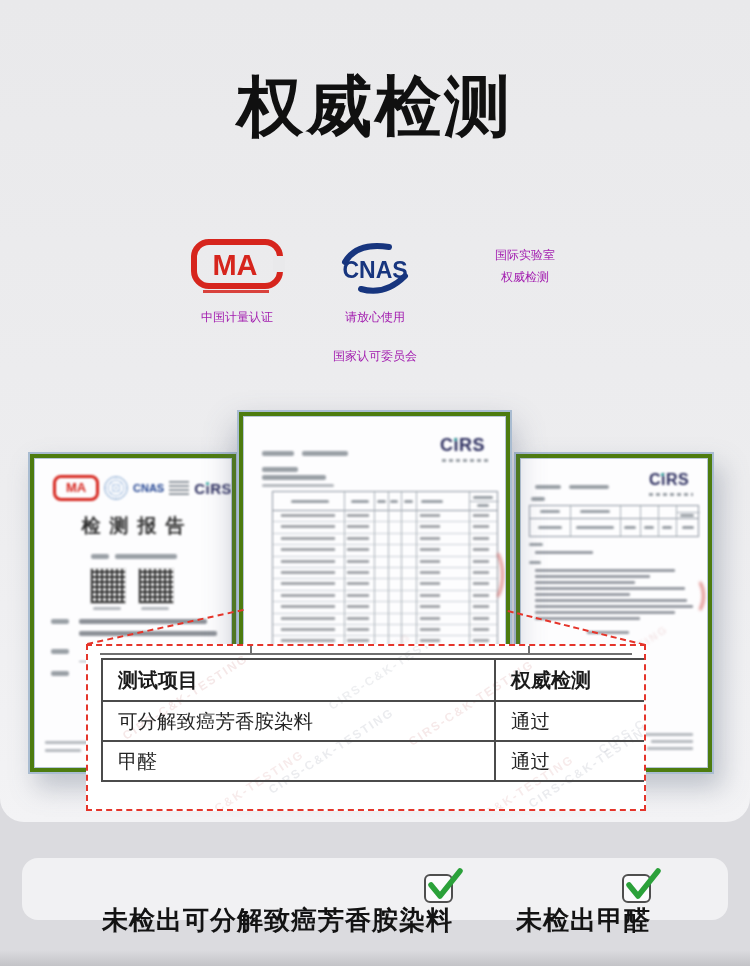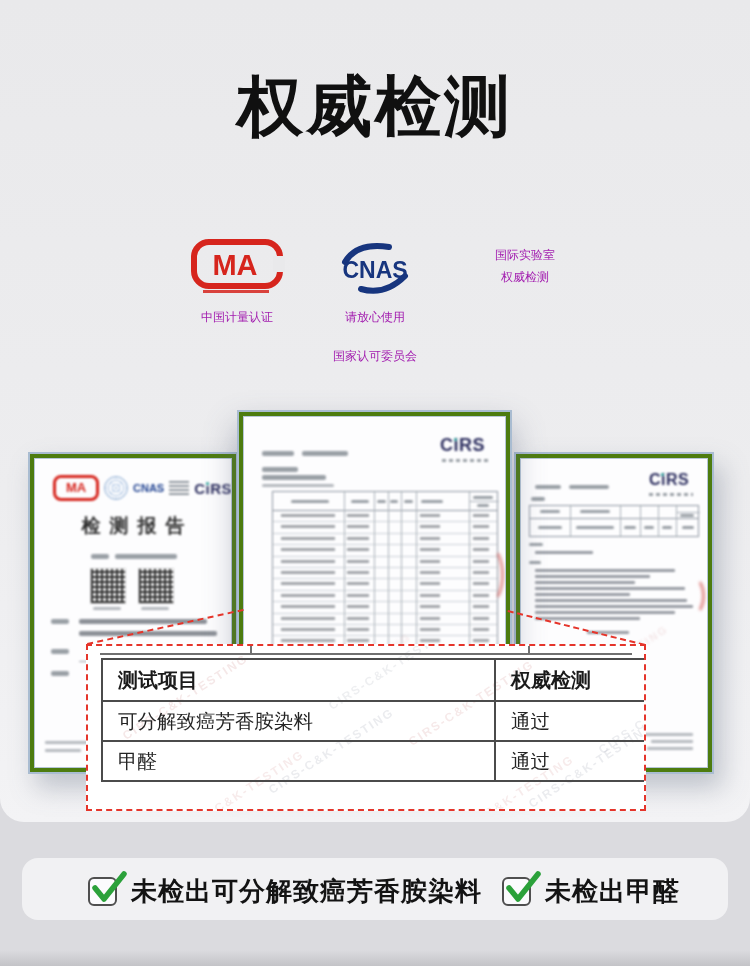--- a/index.html
+++ b/index.html
@@ -67,21 +67,21 @@
   .mcell1{width:393px;border-right:2px solid #4b4b4b;display:flex;align-items:center;padding-left:15px;
       font-size:19.5px;color:#242424;}
   .mcell2{flex:1;display:flex;align-items:center;padding-left:15px;font-size:19.5px;color:#242424;}
   .mhead{font-weight:700;font-size:20px;color:#1a1a1a;}
   .strip-h{position:absolute;left:12px;top:7px;width:532px;height:2px;background:#707070;}
   .strip-v{position:absolute;top:0;width:2px;height:9px;background:#707070;}
 
   
   .check-card{position:absolute;left:22px;top:858px;width:706px;height:62px;border-radius:16px;
       background:#f1f1f3;z-index:3;}
-  .check-item{position:absolute;top:874px;display:flex;align-items:center;z-index:4;}
+  .check-item{position:absolute;top:874px;display:flex;align-items:flex-end;z-index:4;flex-direction:column;}
   .cbx{position:relative;width:29px;height:29px;border:2.5px solid #4f4f4f;border-radius:6px;background:#fbfbfd;}
   .cbx svg{position:absolute;left:1px;top:-8px;overflow:visible;}
   .check-label{margin-left:14px;font-size:26px;font-weight:700;color:#131313;letter-spacing:1px;}
 </style>
 </head>
 <body>
 
 <div class="screen">
   <div class="lower-bg"></div>
   <div class="main-bg"></div>

